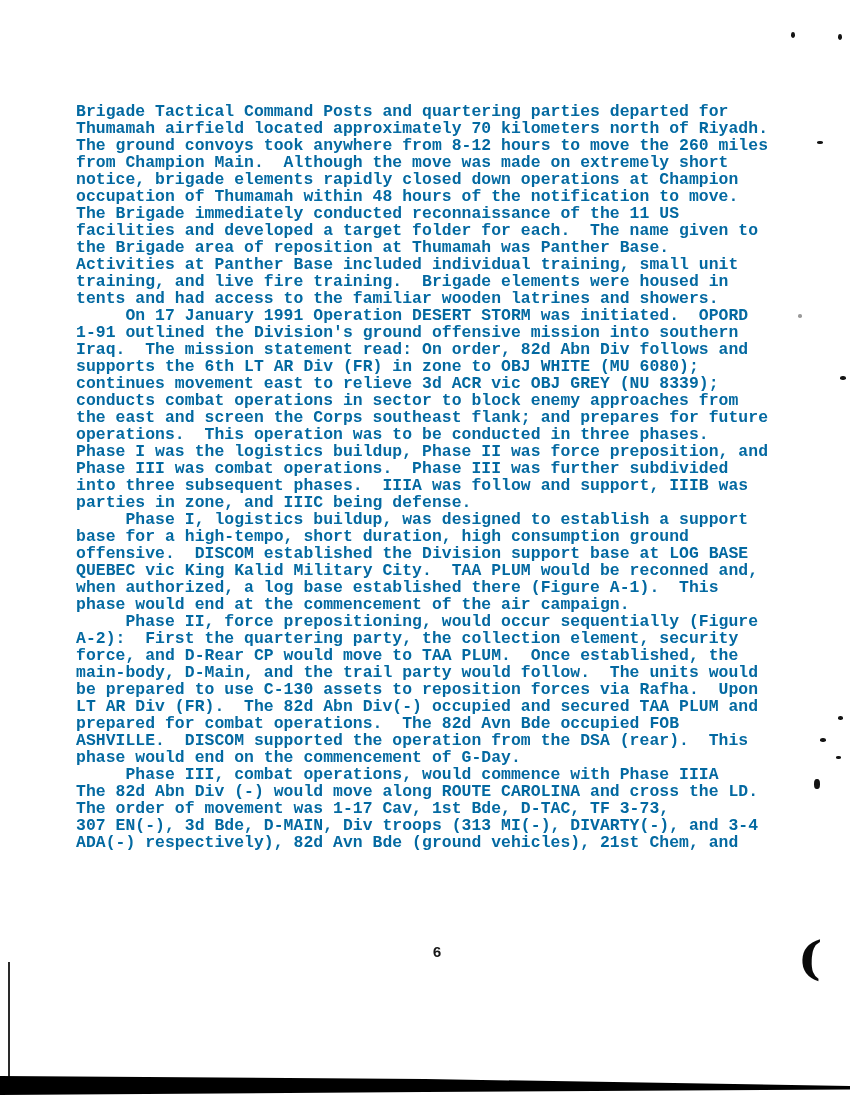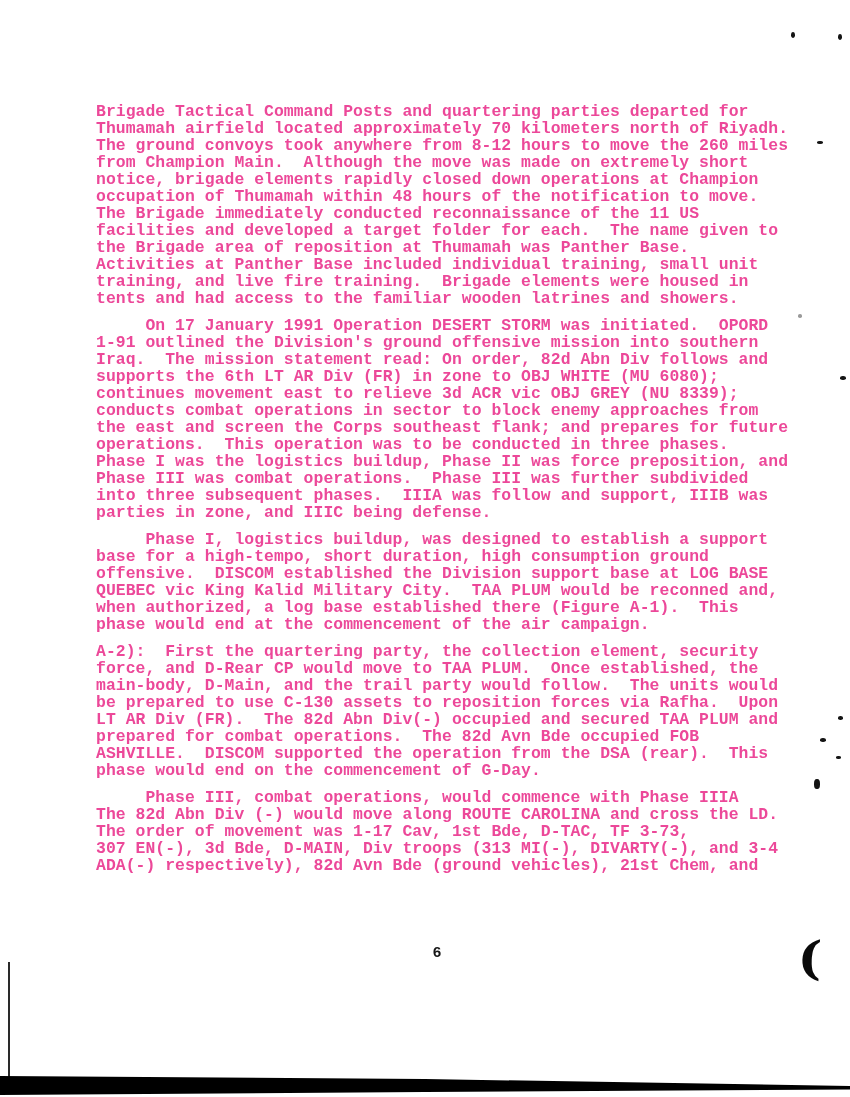--- a/index.html
+++ b/index.html
@@ -4,24 +4,24 @@
 <style>
   html,body{margin:0;padding:0;background:#ffffff;}
   .page{
     position:relative;
     width:850px;height:1097px;
     background:#ffffff;
     overflow:hidden;
     font-family:"Liberation Mono","DejaVu Sans Mono",monospace;
   }
   .textcol{
-    position:absolute;left:96px;top:103px;width:712px;
-    color:#ec4899;font-weight:700;font-size:16.4px;
+    position:absolute;left:76px;top:103px;width:712px;
+    color:#0369a1;font-weight:700;font-size:16.4px;
   }
-  .para + .para{margin-top:10px;}
+  .para + .para{}
   .line{
     white-space:pre;
     height:17px;line-height:17px;
     letter-spacing:0.05px;
   }
   .page-num{
     position:absolute;left:84px;top:946px;width:706px;
     text-align:center;color:#161616;
     font-weight:700;font-size:15px;line-height:15px;
   }
@@ -79,20 +79,21 @@
       </div>
       <div class="para">
         <div class="line">     Phase I, logistics buildup, was designed to establish a support</div>
         <div class="line">base for a high-tempo, short duration, high consumption ground</div>
         <div class="line">offensive.  DISCOM established the Division support base at LOG BASE</div>
         <div class="line">QUEBEC vic King Kalid Military City.  TAA PLUM would be reconned and,</div>
         <div class="line">when authorized, a log base established there (Figure A-1).  This</div>
         <div class="line">phase would end at the commencement of the air campaign.</div>
       </div>
       <div class="para">
+        <div class="line">     Phase II, force prepositioning, would occur sequentially (Figure</div>
         <div class="line">A-2):  First the quartering party, the collection element, security</div>
         <div class="line">force, and D-Rear CP would move to TAA PLUM.  Once established, the</div>
         <div class="line">main-body, D-Main, and the trail party would follow.  The units would</div>
         <div class="line">be prepared to use C-130 assets to reposition forces via Rafha.  Upon</div>
         <div class="line">LT AR Div (FR).  The 82d Abn Div(-) occupied and secured TAA PLUM and</div>
         <div class="line">prepared for combat operations.  The 82d Avn Bde occupied FOB</div>
         <div class="line">ASHVILLE.  DISCOM supported the operation from the DSA (rear).  This</div>
         <div class="line">phase would end on the commencement of G-Day.</div>
       </div>
       <div class="para">

